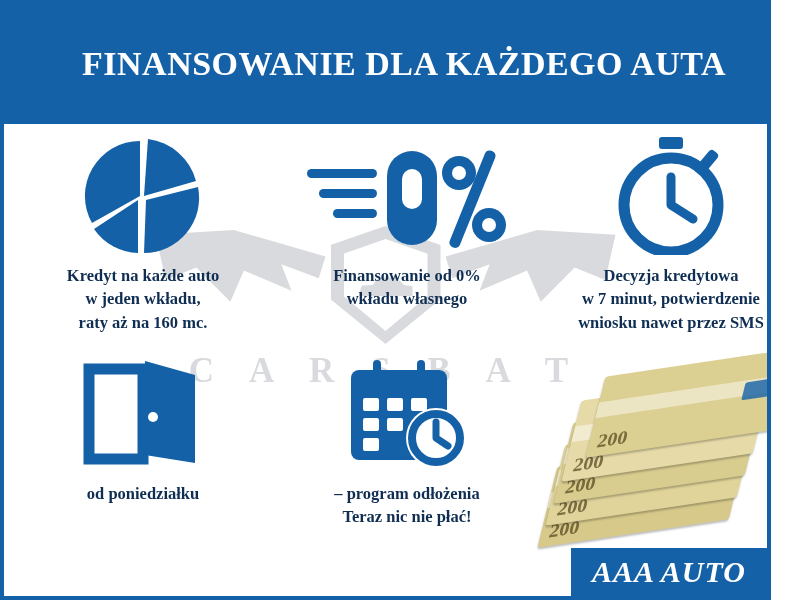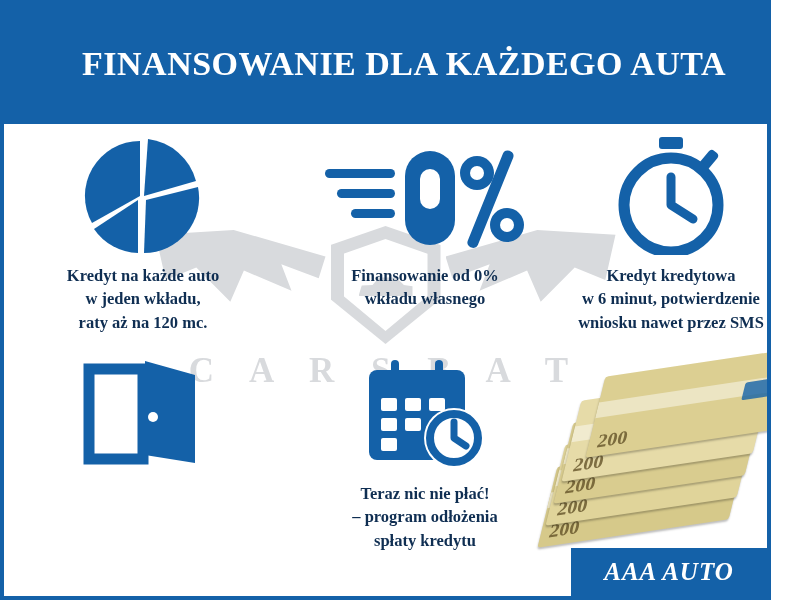--- a/index.html
+++ b/index.html
@@ -139,21 +139,21 @@
     margin-top: 8px;
     text-align: center;
     color: #0f2e52;
     font-size: 16.5px;
     font-weight: bold;
     line-height: 1.42;
   }
   .r1 { top: 12px; }
   .r2 { top: 230px; }
   .c1 { left: 6px; }
-  .c2 { left: 288px; justify-content: center; }
+  .c2 { left: 270px; justify-content: center; }
   .c3 { left: 534px; }
 
   
   .money {
     position: absolute;
     left: 520px;
     top: 352px;
     width: 280px;
     height: 190px;
   }
@@ -200,21 +200,21 @@
     bottom: 0;
     width: 196px;
     height: 48px;
     background: #1461a8;
     display: flex;
     align-items: center;
     justify-content: center;
   }
   .logo-text {
     color: #ffffff;
-    font-size: 25px;
+    font-size: 30px;
     font-weight: bold;
     font-style: italic;
     letter-spacing: 1px;
   }
 </style>
 </head>
 <body>
 
 <div class="poster">
 
@@ -242,21 +242,21 @@
         <svg width="130" height="118" viewBox="0 0 130 118" aria-hidden="true">
           <path d="M62 59 L62 4 A55 55 0 0 0 14 86 Z" fill="#1461a8"></path>
           <path d="M66 59 L70 2 A57 57 0 0 1 118 44 Z" fill="#1461a8"></path>
           <path d="M68 63 L120 50 A55 55 0 0 1 66 116 Z" fill="#1461a8"></path>
           <path d="M60 63 L16 92 A55 55 0 0 0 60 116 Z" fill="#1461a8"></path>
         </svg>
       </div>
       <div class="caption">
         <div>Kredyt na każde auto</div>
         <div>w jeden wkładu,</div>
-        <div>raty aż na 120 mc.</div>
+        <div>raty aż na 160 mc.</div>
       </div>
     </div>
 
     <div class="cell r1 c2">
       <div class="icon">
         <svg width="200" height="110" viewBox="0 0 200 110" aria-hidden="true">
           <g fill="#1461a8">
             <rect x="0" y="28" width="70" height="9" rx="4.5"></rect>
             <rect x="12" y="48" width="58" height="9" rx="4.5"></rect>
             <rect x="26" y="68" width="44" height="9" rx="4.5"></rect>
@@ -281,35 +281,36 @@
     <div class="cell r1 c3">
       <div class="icon">
         <svg width="120" height="118" viewBox="0 0 120 118" aria-hidden="true">
           <rect x="48" y="0" width="24" height="12" rx="3" fill="#1461a8"></rect>
           <rect x="92" y="12" width="11" height="22" rx="4" fill="#1461a8" transform="rotate(40 97 23)"></rect>
           <circle cx="60" cy="68" r="47" fill="none" stroke="#1461a8" stroke-width="11"></circle>
           <path d="M60 40 L60 68 L82 82" fill="none" stroke="#1461a8" stroke-width="9" stroke-linecap="round" stroke-linejoin="round"></path>
         </svg>
       </div>
       <div class="caption">
-        <div>Kredyt kredytowa</div>
-        <div>w 6 minut, potwierdzenie</div>
+        <div>Decyzja kredytowa</div>
+        <div>w 7 minut, potwierdzenie</div>
         <div>wniosku nawet przez SMS</div>
       </div>
     </div>
 
     <div class="cell r2 c1">
       <div class="icon">
         <svg width="120" height="110" viewBox="0 0 120 110" aria-hidden="true">
           <path d="M6 10 H60 V100 H6 Z" fill="none" stroke="#1461a8" stroke-width="11"></path>
           <path d="M62 2 L112 16 V104 L62 96 Z" fill="#1461a8"></path>
           <circle cx="70" cy="58" r="5" fill="#ffffff"></circle>
         </svg>
       </div>
       <div class="caption">
+        <div>od poniedziałku</div>
       </div>
     </div>
 
     <div class="cell r2 c2">
       <div class="icon">
         <svg width="140" height="112" viewBox="0 0 140 112" aria-hidden="true">
           <rect x="36" y="2" width="8" height="18" rx="4" fill="#1461a8"></rect>
           <rect x="80" y="2" width="8" height="18" rx="4" fill="#1461a8"></rect>
           <rect x="14" y="12" width="96" height="90" rx="8" fill="#1461a8"></rect>
           <g fill="#ffffff">
@@ -319,23 +320,22 @@
             <rect x="26" y="60" width="16" height="13" rx="2"></rect>
             <rect x="50" y="60" width="16" height="13" rx="2"></rect>
             <rect x="26" y="80" width="16" height="13" rx="2"></rect>
           </g>
           <circle cx="99" cy="80" r="30" fill="#ffffff"></circle>
           <circle cx="99" cy="80" r="24" fill="none" stroke="#1461a8" stroke-width="8"></circle>
           <path d="M99 64 L99 80 L111 88" fill="none" stroke="#1461a8" stroke-width="7" stroke-linecap="round" stroke-linejoin="round"></path>
         </svg>
       </div>
       <div class="caption">
+        <div>– program odłożenia</div>
         <div>Teraz nic nie płać!</div>
-        <div>– program odłożenia</div>
-        <div>spłaty kredytu</div>
       </div>
     </div>
   </div>
 
   <div class="money">
     <div class="note" style="left:28px; top:96px; background:#d6c98a;">
       <div class="band"></div>
       <div class="seal"></div>
       <div class="denom">200</div>
     </div>

